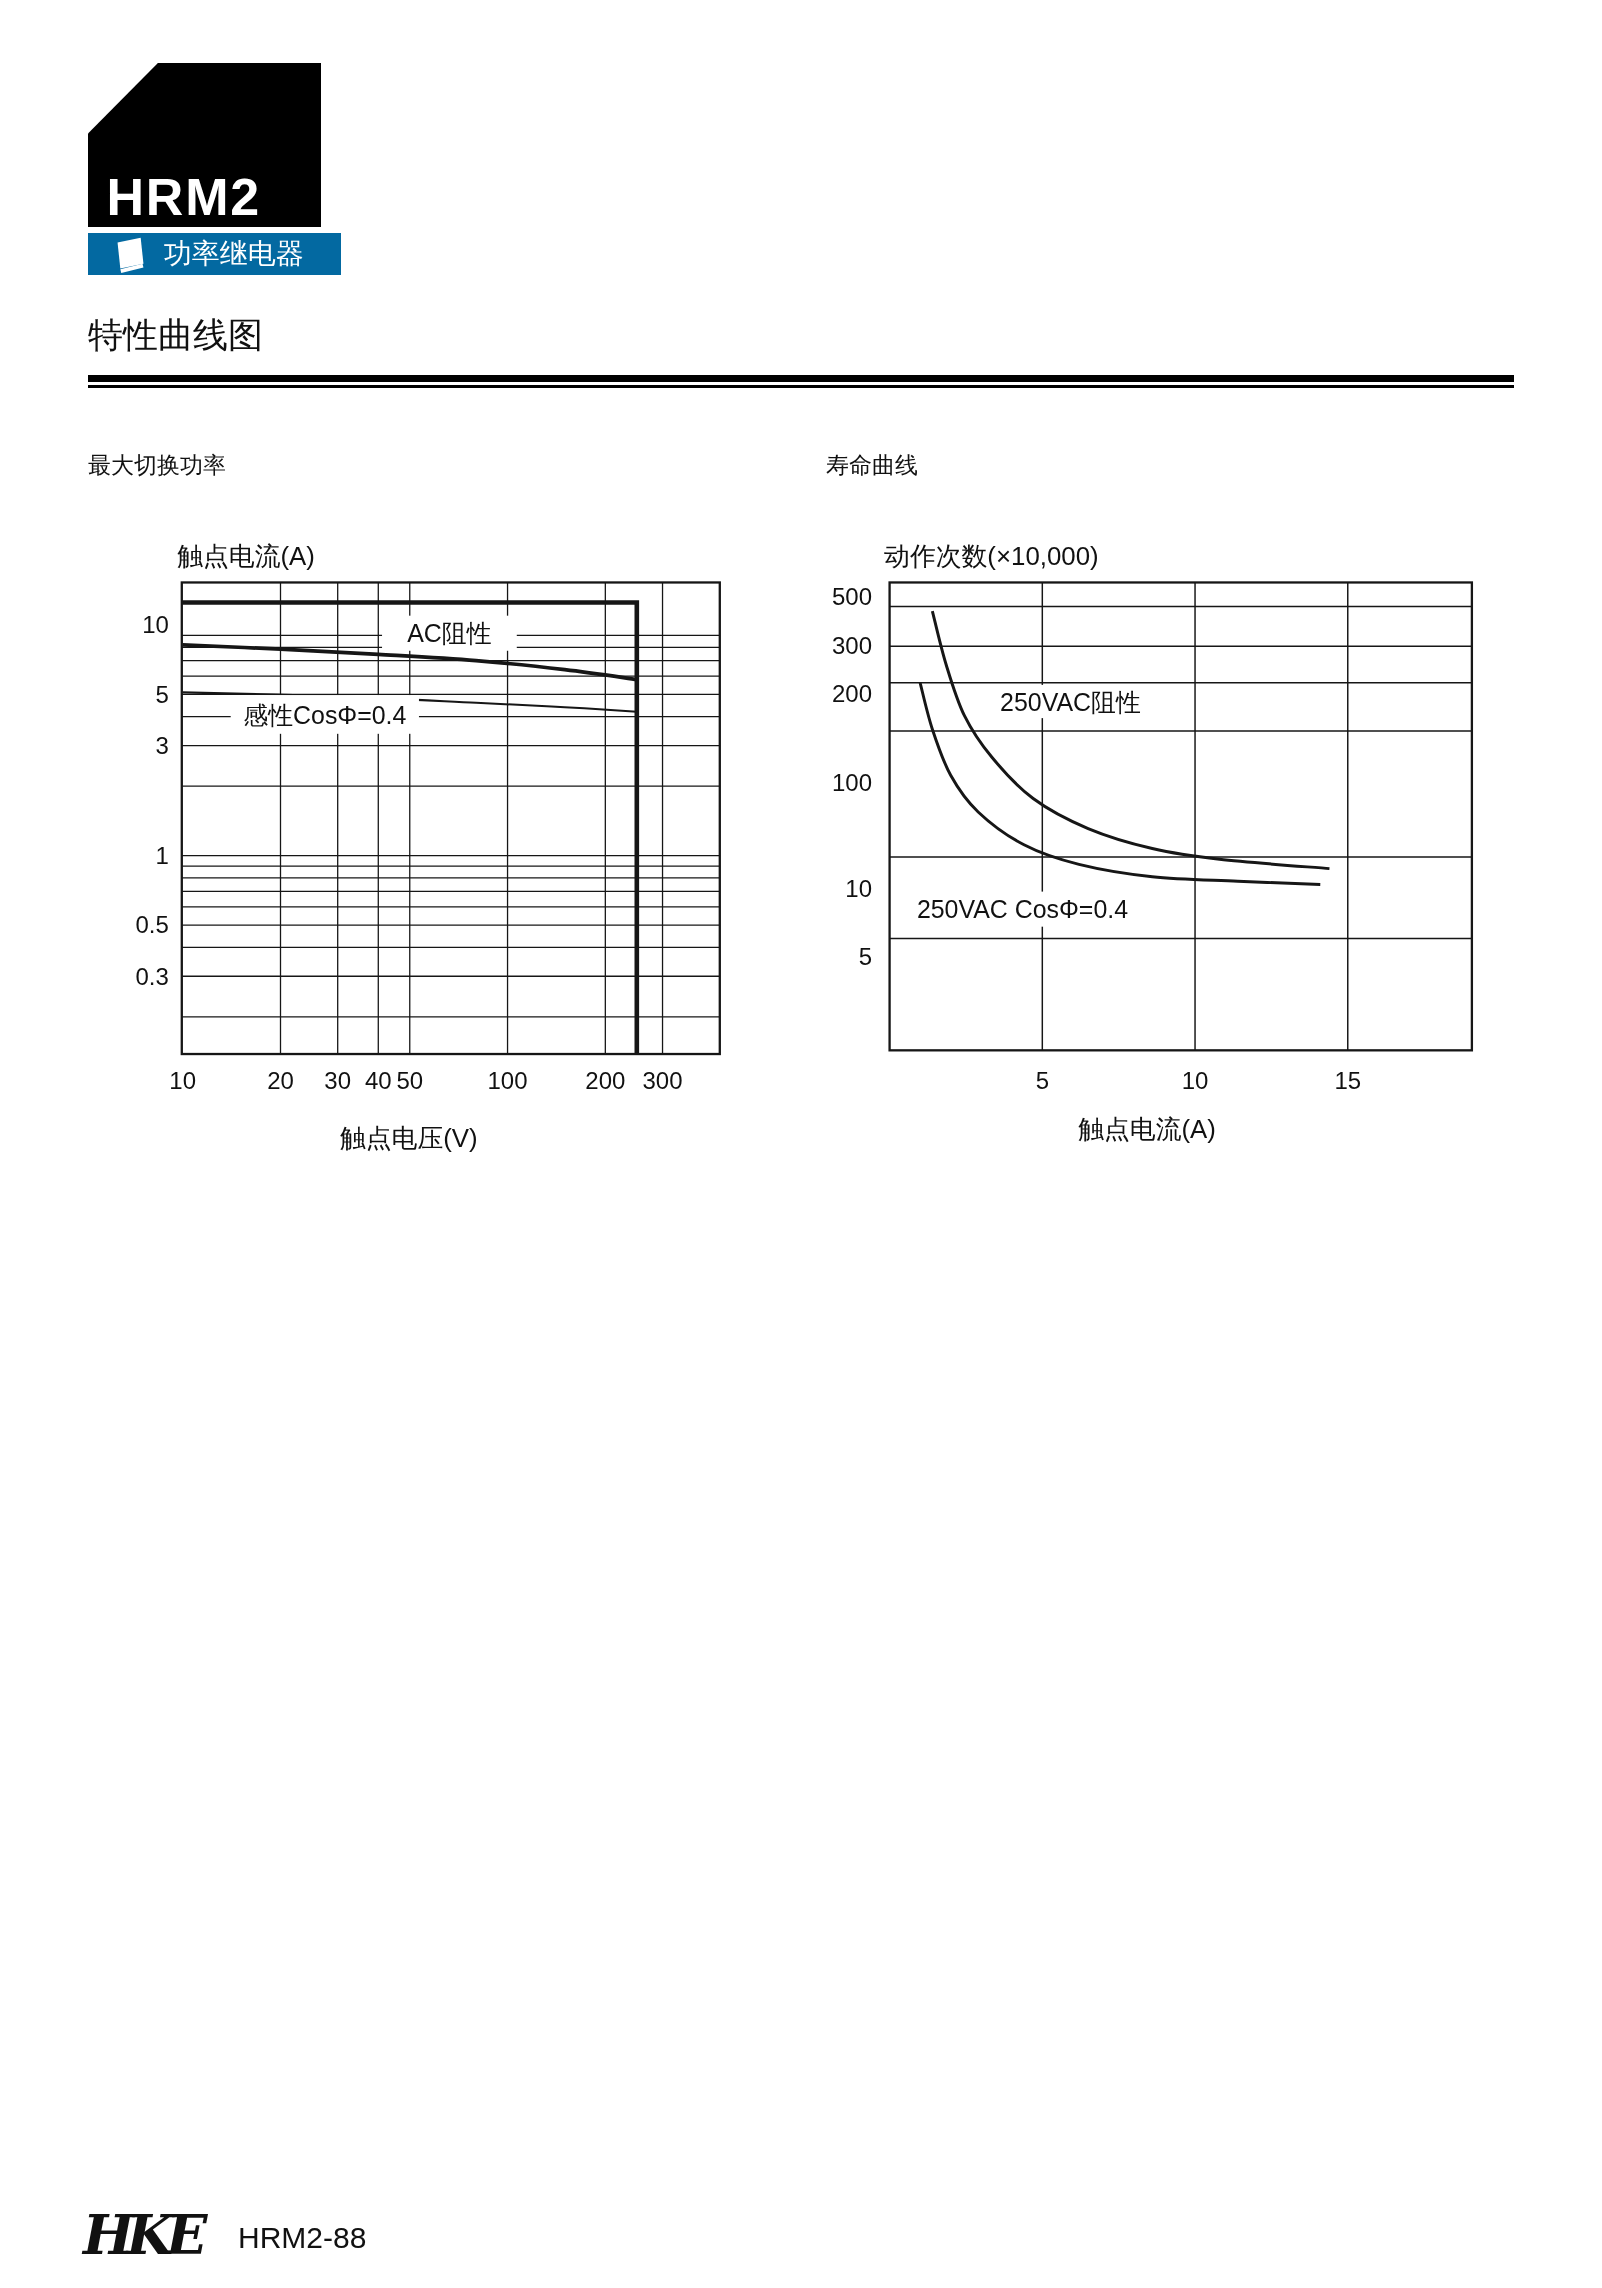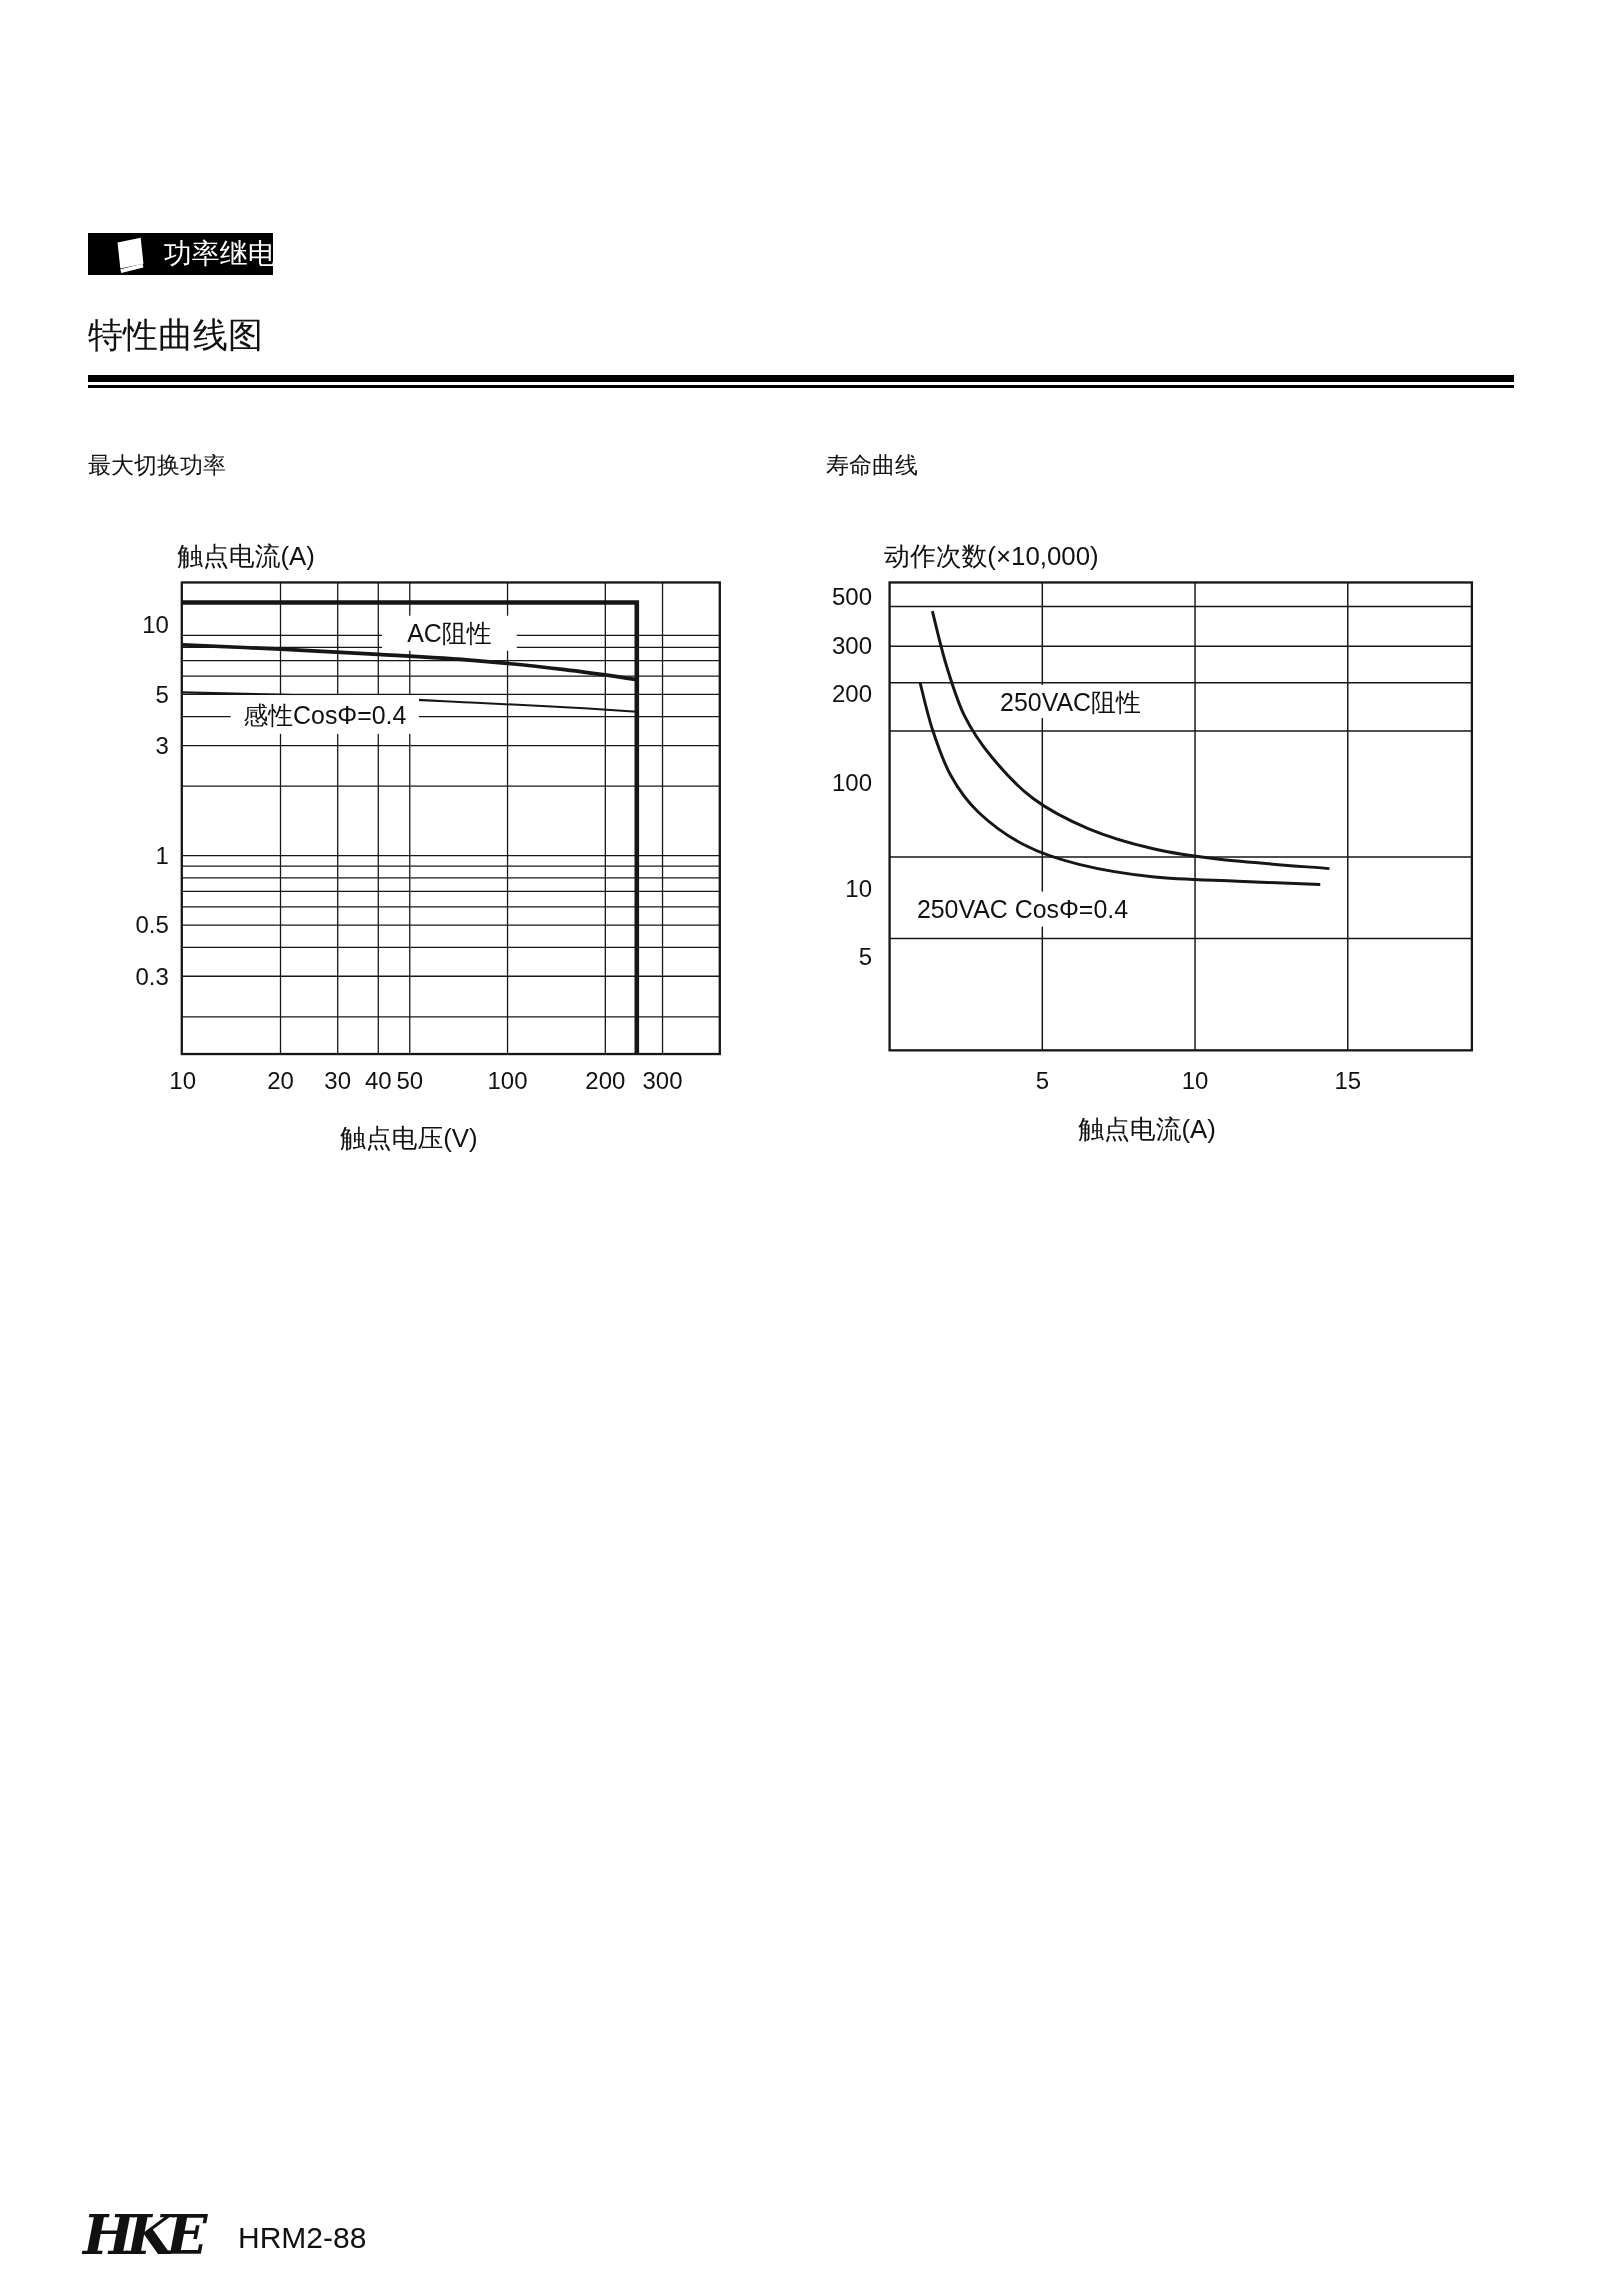--- a/index.html
+++ b/index.html
@@ -10,21 +10,21 @@
   
   .logo-mark{
     position:absolute;left:88px;top:63px;width:233px;height:164px;background:#000;
     clip-path:polygon(30% 0, 100% 0, 100% 100%, 0 100%, 0 43%);
   }
   .logo-model{
     position:absolute;left:18.5px;bottom:3.7px;color:#fff;
     font-size:52px;font-weight:700;letter-spacing:1.8px;line-height:1;
   }
   .logo-bar{
-    position:absolute;left:88px;top:233px;width:185px;height:42px;background:#000000;
+    position:absolute;left:88px;top:233px;width:253px;height:42px;background:#0369a1;
     display:flex;align-items:center;
   }
   .logo-bar .relay-icon{margin-left:24px;flex:0 0 auto;}
   .logo-bar .cat{color:#fff;font-size:28px;margin-left:14.8px;white-space:nowrap;}
   
   .page-title{position:absolute;left:88px;top:312px;margin:0;font-size:35px;font-weight:400;}
   .rule{position:absolute;left:88px;top:375px;width:1426px;}
   .rule .thick{height:6.5px;background:#000;}
   .rule .thin{height:2.8px;background:#000;margin-top:3.7px;}
   
@@ -45,20 +45,23 @@
     font-family:"DejaVu Serif",serif;font-style:italic;font-weight:700;
     font-size:54px;letter-spacing:-7.4px;line-height:1;
   }
   .footer-ref{position:absolute;left:198px;top:2221px;font-size:30px;margin-left:40px;}
 </style>
 </head>
 <body>
 
 <div class="page">
 
+  <div class="logo-mark">
+    <span class="logo-model">HRM2</span>
+  </div>
   <div class="logo-bar">
     <svg class="relay-icon" width="37" height="39" viewBox="0 0 40 42">
       <polygon points="6,8 31,3 34,31 9,36" fill="#ffffff"></polygon>
       <polygon points="9,37 33,31 34,35 10,41" fill="#ffffff"></polygon>
     </svg>
     <span class="cat">功率继电器</span>
   </div>
 
   <h1 class="page-title">特性曲线图</h1>
   <div class="rule">

